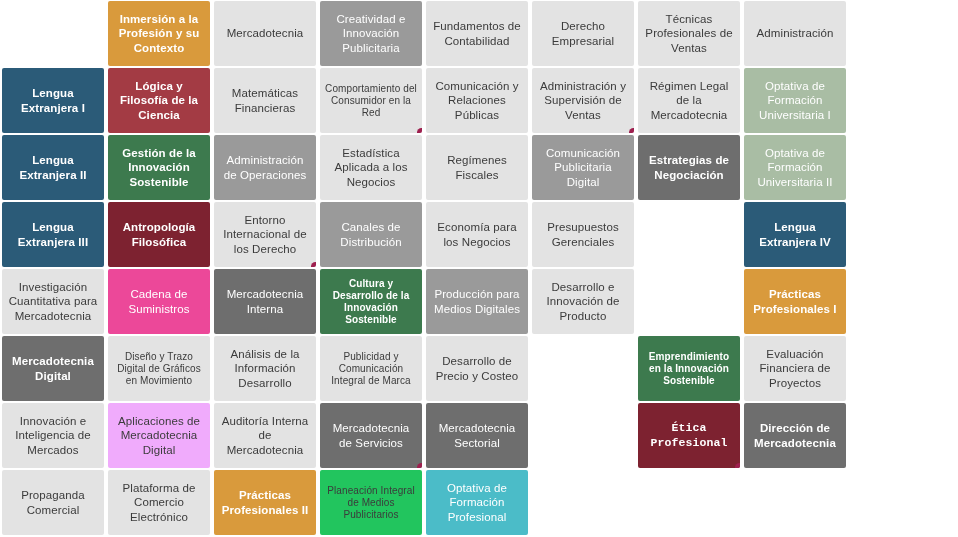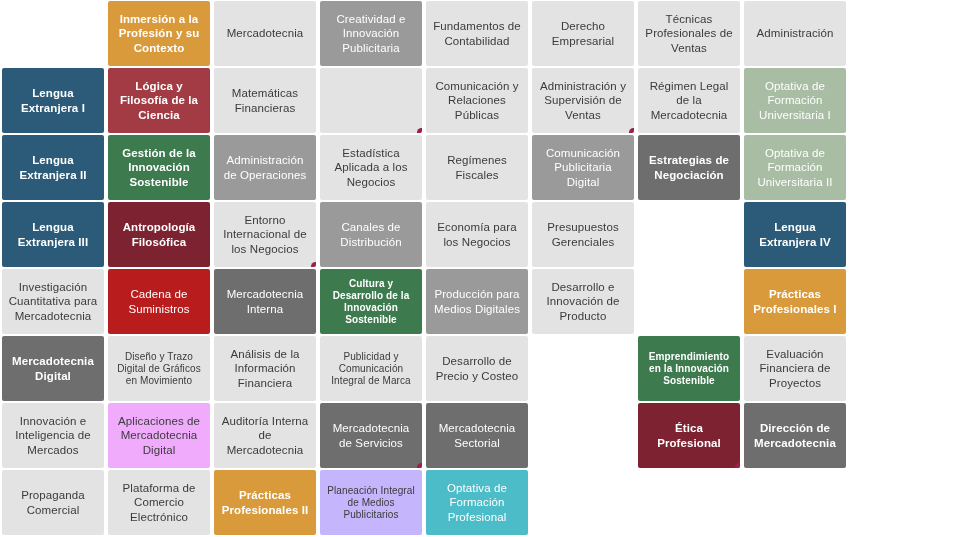--- a/index.html
+++ b/index.html
@@ -96,20 +96,21 @@
     <div class="cell" style="background: rgb(43, 91, 120);">
       <span class="label bold" style="color: rgb(255, 255, 255);">Lengua Extranjera I</span>
     </div>
     <div class="cell" style="background: rgb(163, 59, 68);">
       <span class="label bold" style="color: rgb(255, 255, 255);">Lógica y Filosofía de la Ciencia</span>
     </div>
     <div class="cell" style="background: rgb(227, 227, 227);">
       <span class="label" style="color: rgb(59, 59, 59);">Matemáticas Financieras</span>
     </div>
     <div class="cell" style="background: rgb(227, 227, 227);">
+      <span class="label small" style="color: rgb(59, 59, 59);">Comportamiento del Consumidor en la Red</span>
       <span class="dot" style="background: rgb(158, 31, 78);"></span>
     </div>
     <div class="cell" style="background: rgb(227, 227, 227);">
       <span class="label" style="color: rgb(59, 59, 59);">Comunicación y Relaciones Públicas</span>
     </div>
     <div class="cell" style="background: rgb(227, 227, 227);">
       <span class="label" style="color: rgb(59, 59, 59);">Administración y Supervisión de Ventas</span>
       <span class="dot" style="background: rgb(158, 31, 78);"></span>
     </div>
     <div class="cell" style="background: rgb(227, 227, 227);">
@@ -142,42 +143,42 @@
     <div class="cell" style="background: rgb(169, 189, 164);">
       <span class="label" style="color: rgb(255, 255, 255);">Optativa de Formación Universitaria II</span>
     </div>
     <div class="cell" style="background: rgb(43, 91, 120);">
       <span class="label bold" style="color: rgb(255, 255, 255);">Lengua Extranjera III</span>
     </div>
     <div class="cell" style="background: rgb(125, 34, 48);">
       <span class="label bold" style="color: rgb(255, 255, 255);">Antropología Filosófica</span>
     </div>
     <div class="cell" style="background: rgb(227, 227, 227);">
-      <span class="label" style="color: rgb(59, 59, 59);">Entorno Internacional de los Negocios</span>
+      <span class="label" style="color: rgb(59, 59, 59);">Entorno Internacional de los Derecho</span>
       <span class="dot" style="background: rgb(158, 31, 78);"></span>
     </div>
     <div class="cell" style="background: rgb(154, 154, 154);">
       <span class="label" style="color: rgb(255, 255, 255);">Canales de Distribución</span>
     </div>
     <div class="cell" style="background: rgb(227, 227, 227);">
       <span class="label" style="color: rgb(59, 59, 59);">Economía para los Negocios</span>
     </div>
     <div class="cell" style="background: rgb(227, 227, 227);">
       <span class="label" style="color: rgb(59, 59, 59);">Presupuestos Gerenciales</span>
     </div>
     <div class="cell empty">
       <span class="label" style="color: transparent;"></span>
     </div>
     <div class="cell" style="background: rgb(43, 91, 120);">
       <span class="label bold" style="color: rgb(255, 255, 255);">Lengua Extranjera IV</span>
     </div>
     <div class="cell" style="background: rgb(227, 227, 227);">
       <span class="label" style="color: rgb(59, 59, 59);">Investigación Cuantitativa para Mercadotecnia</span>
     </div>
-    <div class="cell" style="background: #b91c1c;">
+    <div class="cell" style="background: #ec4899;">
       <span class="label" style="color: rgb(255, 255, 255);">Cadena de Suministros</span>
     </div>
     <div class="cell" style="background: rgb(110, 110, 110);">
       <span class="label" style="color: rgb(255, 255, 255);">Mercadotecnia Interna</span>
     </div>
     <div class="cell" style="background: rgb(61, 122, 78);">
       <span class="label bold small" style="color: rgb(255, 255, 255);">Cultura y Desarrollo de la Innovación Sostenible</span>
     </div>
     <div class="cell" style="background: rgb(154, 154, 154);">
       <span class="label" style="color: rgb(255, 255, 255);">Producción para Medios Digitales</span>
@@ -191,21 +192,21 @@
     <div class="cell" style="background: rgb(217, 154, 60);">
       <span class="label bold" style="color: rgb(255, 255, 255);">Prácticas Profesionales I</span>
     </div>
     <div class="cell" style="background: rgb(110, 110, 110);">
       <span class="label bold" style="color: rgb(255, 255, 255);">Mercadotecnia Digital</span>
     </div>
     <div class="cell" style="background: rgb(227, 227, 227);">
       <span class="label small" style="color: rgb(59, 59, 59);">Diseño y Trazo Digital de Gráficos en Movimiento</span>
     </div>
     <div class="cell" style="background: rgb(227, 227, 227);">
-      <span class="label" style="color: rgb(59, 59, 59);">Análisis de la Información Financiera</span>
+      <span class="label" style="color: rgb(59, 59, 59);">Análisis de la Información Desarrollo</span>
     </div>
     <div class="cell" style="background: rgb(227, 227, 227);">
       <span class="label small" style="color: rgb(59, 59, 59);">Publicidad y Comunicación Integral de Marca</span>
     </div>
     <div class="cell" style="background: rgb(227, 227, 227);">
       <span class="label" style="color: rgb(59, 59, 59);">Desarrollo de Precio y Costeo</span>
     </div>
     <div class="cell empty">
       <span class="label" style="color: transparent;"></span>
     </div>
@@ -228,36 +229,36 @@
       <span class="label" style="color: rgb(255, 255, 255);">Mercadotecnia de Servicios</span>
       <span class="dot" style="background: rgb(158, 31, 78);"></span>
     </div>
     <div class="cell" style="background: rgb(110, 110, 110);">
       <span class="label" style="color: rgb(255, 255, 255);">Mercadotecnia Sectorial</span>
     </div>
     <div class="cell empty">
       <span class="label" style="color: transparent;"></span>
     </div>
     <div class="cell" style="background: rgb(125, 34, 48);">
-      <span class="label bold" style="color: rgb(255, 255, 255);">Ética Profesional</span>
+      <span class="label bold" style="color: rgb(255, 255, 255); font-family: Liberation Mono, monospace;">Ética Profesional</span>
       <span class="dot" style="background: rgb(158, 31, 78);"></span>
     </div>
     <div class="cell" style="background: rgb(110, 110, 110);">
       <span class="label bold" style="color: rgb(255, 255, 255);">Dirección de Mercadotecnia</span>
     </div>
     <div class="cell" style="background: rgb(227, 227, 227);">
       <span class="label" style="color: rgb(59, 59, 59);">Propaganda Comercial</span>
     </div>
     <div class="cell" style="background: rgb(227, 227, 227);">
       <span class="label" style="color: rgb(59, 59, 59);">Plataforma de Comercio Electrónico</span>
     </div>
     <div class="cell" style="background: rgb(217, 154, 60);">
       <span class="label bold" style="color: rgb(255, 255, 255);">Prácticas Profesionales II</span>
     </div>
-    <div class="cell" style="background: #c4b5fd;">
+    <div class="cell" style="background: #22c55e;">
       <span class="label small" style="color: rgb(59, 59, 59);">Planeación Integral de Medios Publicitarios</span>
     </div>
     <div class="cell" style="background: rgb(75, 188, 200);">
       <span class="label" style="color: rgb(255, 255, 255);">Optativa de Formación Profesional</span>
     </div>
     <div class="cell empty">
       <span class="label" style="color: transparent;"></span>
     </div>
   </div>
 

